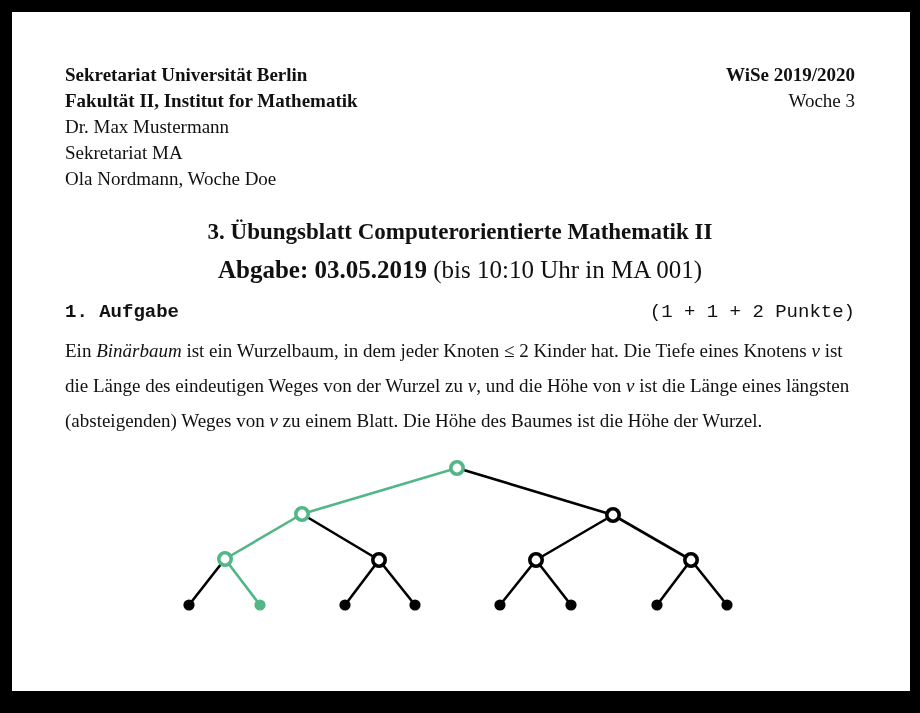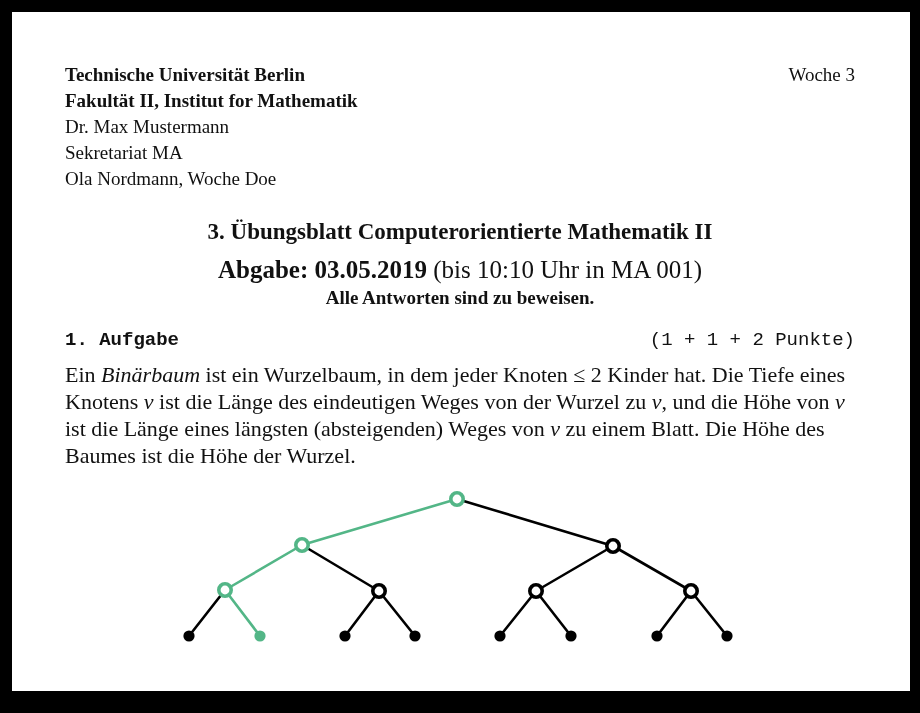--- a/index.html
+++ b/index.html
@@ -51,54 +51,54 @@
   .task-row {
     display: flex;
     justify-content: space-between;
     font-size: 19px;
     line-height: 26px;
     margin-top: 16px;
     font-family: Liberation Mono, monospace;
   }
   .task-label { font-weight: bold; }
   .task-paragraph {
-    font-size: 22px;
-    line-height: 27px;
+    font-size: 19px;
+    line-height: 35px;
     margin: 8px 16px 0 0;
     width: 790px;
   }
   .task-paragraph i { font-style: italic; }
   .tree-figure {
     display: block;
     margin: 12px 0 0 73px;
   }
 </style>
 </head>
 <body>
 
 <div class="page">
   <div class="content">
 
     <div class="doc-header">
       <div class="hdr-left">
-        <div class="bold">Technische Universität Berlin</div>
+        <div class="bold">Sekretariat Universität Berlin</div>
         <div class="bold">Fakultät II, Institut for Mathematik</div>
         <div>Dr. Max Mustermann</div>
         <div>Sekretariat MA</div>
         <div>Ola Nordmann, Woche Doe</div>
       </div>
       <div class="hdr-right">
+        <div class="bold">WiSe 2019/2020</div>
         <div>Woche 3</div>
       </div>
     </div>
 
     <div class="title-block">
       <h1 class="sheet-title">3. Übungsblatt Computerorientierte Mathematik II</h1>
       <div class="deadline-line"><span class="bold">Abgabe: 03.05.2019</span><span> (bis 10:10 Uhr in MA 001)</span></div>
-      <div class="note-line">Alle Antworten sind zu beweisen.</div>
     </div>
 
     <div class="task-row">
       <span class="task-label">1. Aufgabe</span>
       <span class="task-points">(1 + 1 + 2 Punkte)</span>
     </div>
 
     <p class="task-paragraph"><span>Ein </span><i>Binärbaum</i><span> ist ein Wurzelbaum, in dem jeder Knoten ≤ 2 Kinder hat. Die Tiefe eines Knotens </span><i>v</i><span> ist die Länge des eindeutigen Weges von der Wurzel zu </span><i>v</i><span>, und die Höhe von </span><i>v</i><span> ist die Länge eines längsten (absteigenden) Weges von </span><i>v</i><span> zu einem Blatt. Die Höhe des Baumes ist die Höhe der Wurzel.</span></p>
 
     <svg class="tree-figure" width="620" height="172" viewBox="0 0 620 172" xmlns="http://www.w3.org/2000/svg">

